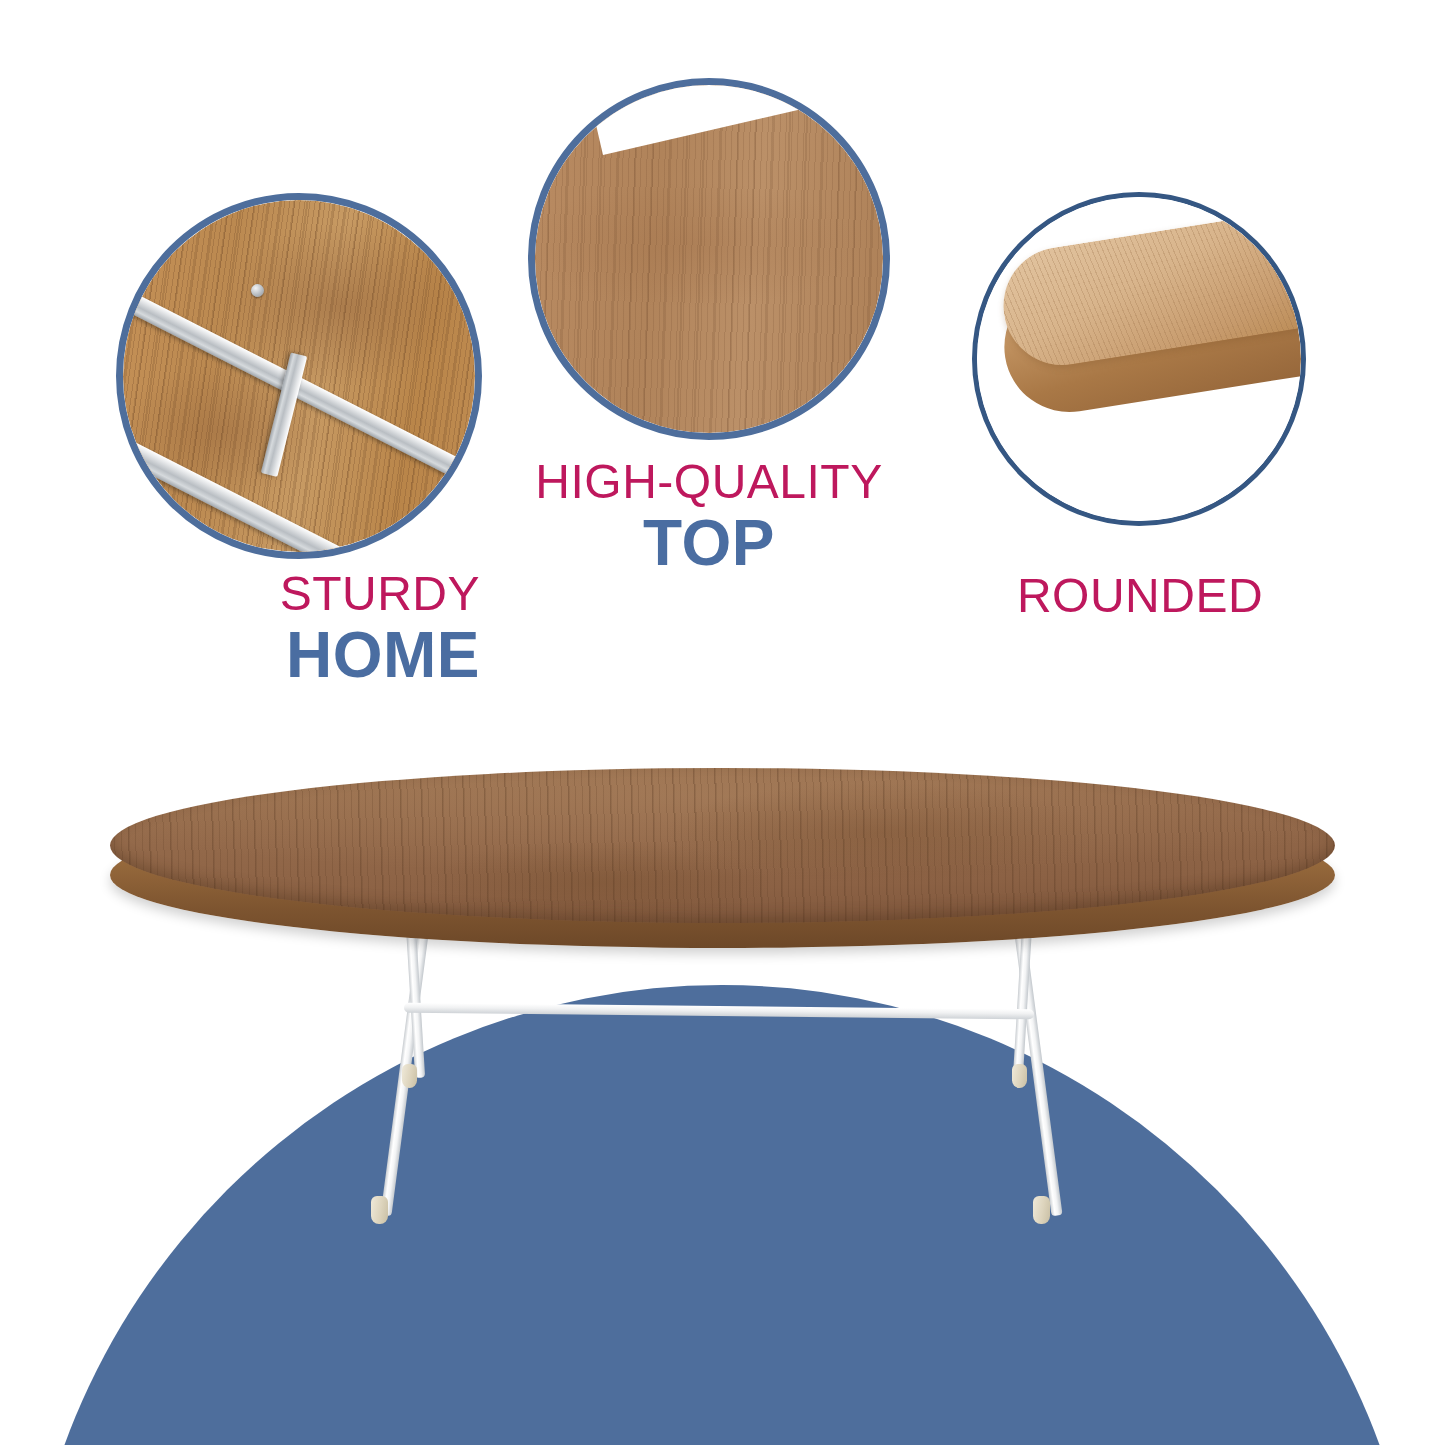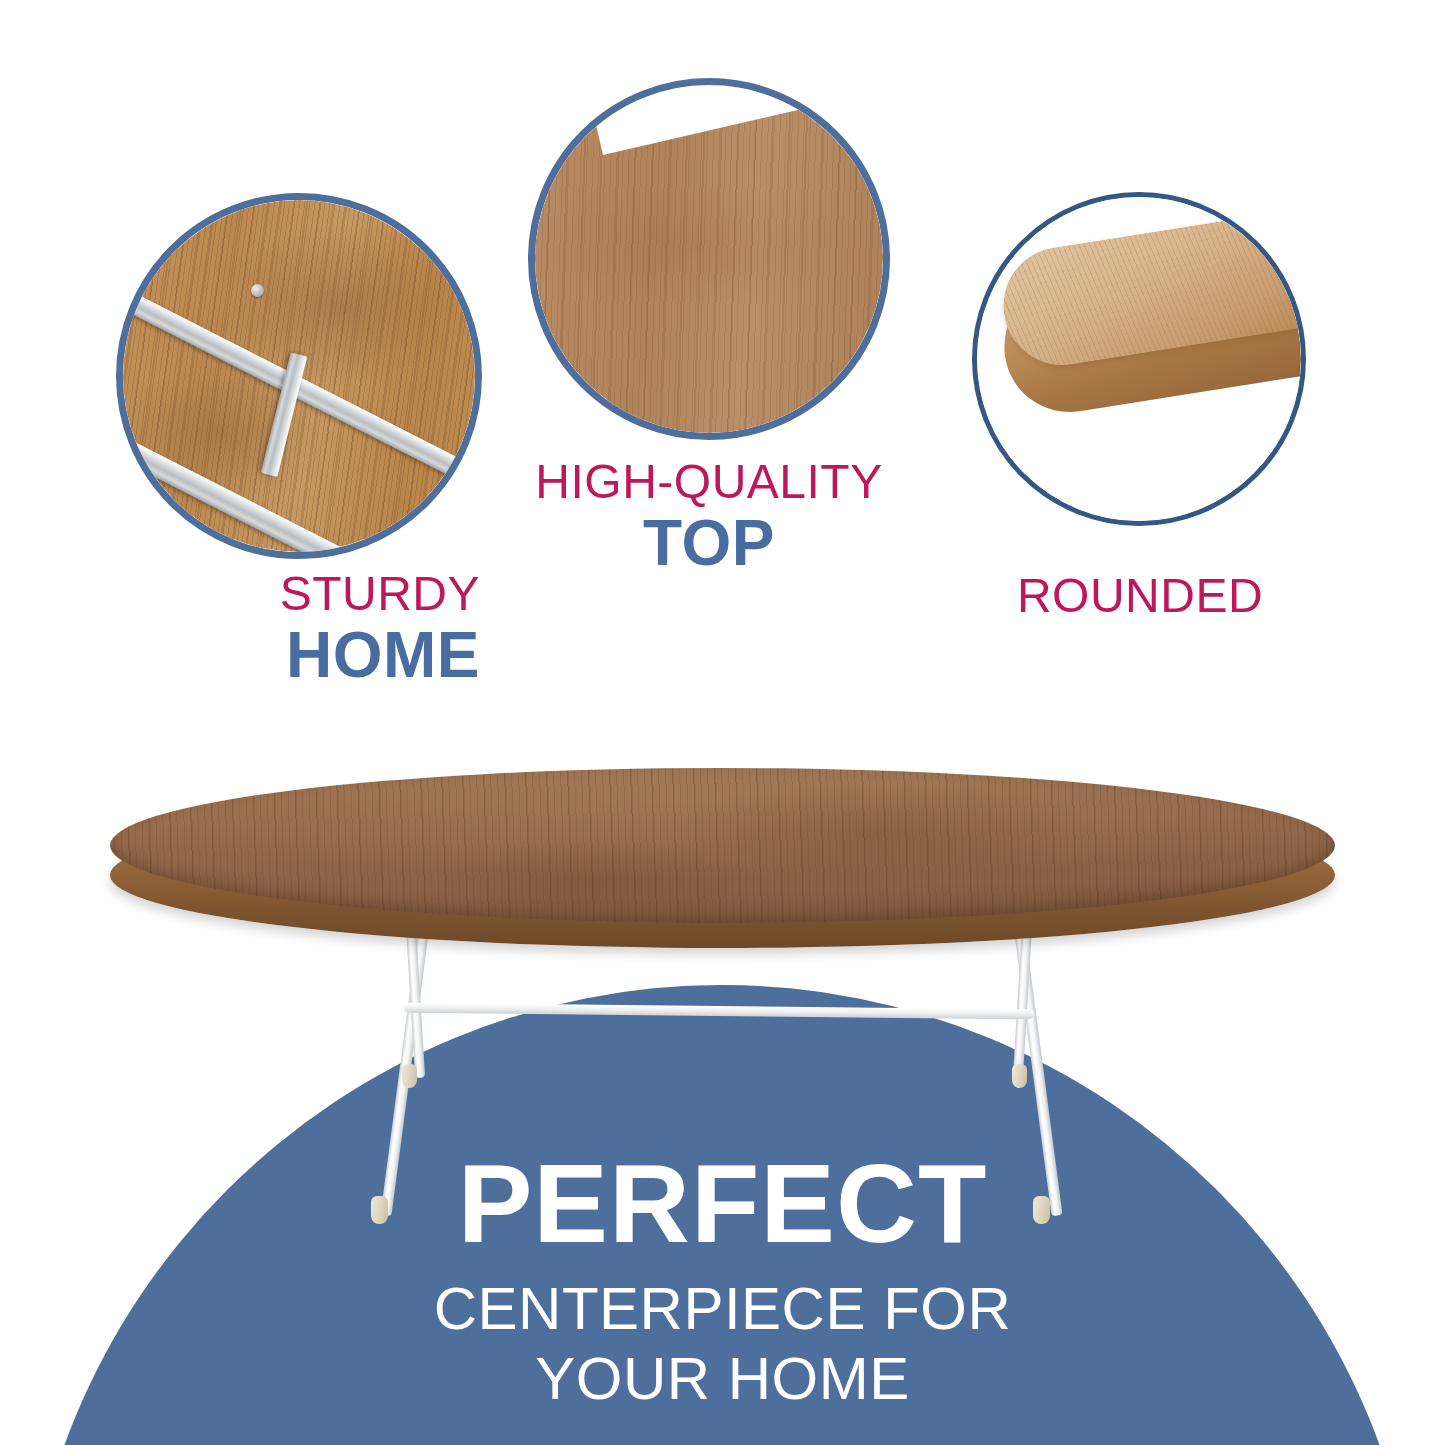--- a/index.html
+++ b/index.html
@@ -243,19 +243,14 @@
     <div class="foot" style="left:1012px; top:1064px; width:15px; height:24px;"></div>
 
     <div class="stretcher" style="left:404px; top:1006px; width:630px; transform:rotate(0.6deg);"></div>
 
     <div class="tabletop-wrap" style="left:110px; top:768px; width:1225px; height:190px;">
       <div class="tabletop-edge"></div>
       <div class="tabletop-face"></div>
     </div>
   </div>
 
-  <div class="hero-text" style="top:1148px;">
-    <span class="big">PERFECT</span>
-    <span class="sub">CENTERPIECE FOR</span>
-    <span class="sub" style="margin-top:0;">YOUR HOME</span>
-  </div>
 
 </div>
 
 </body></html>

